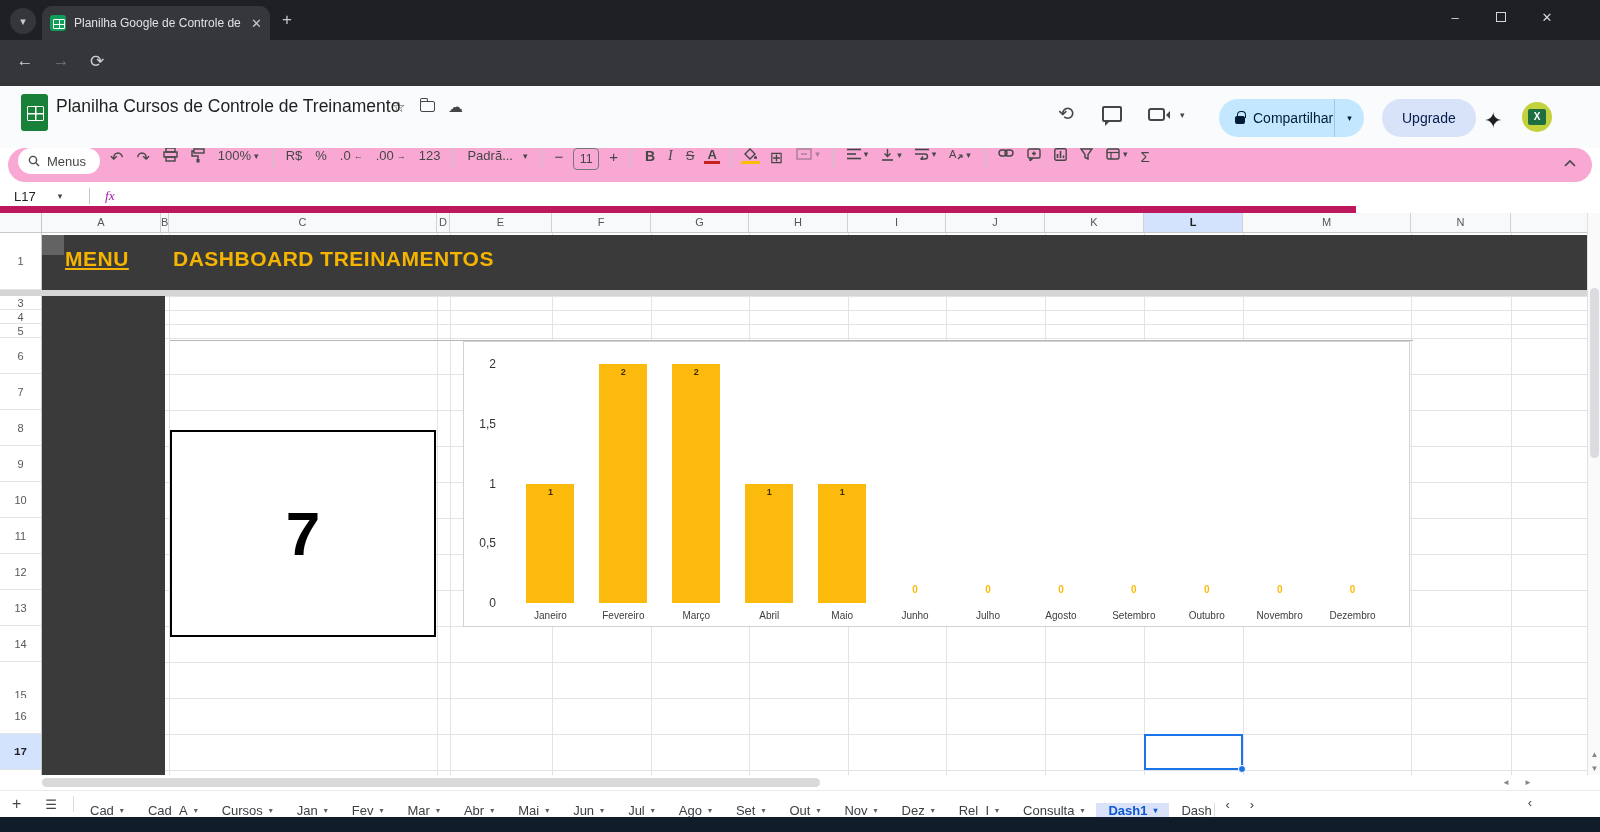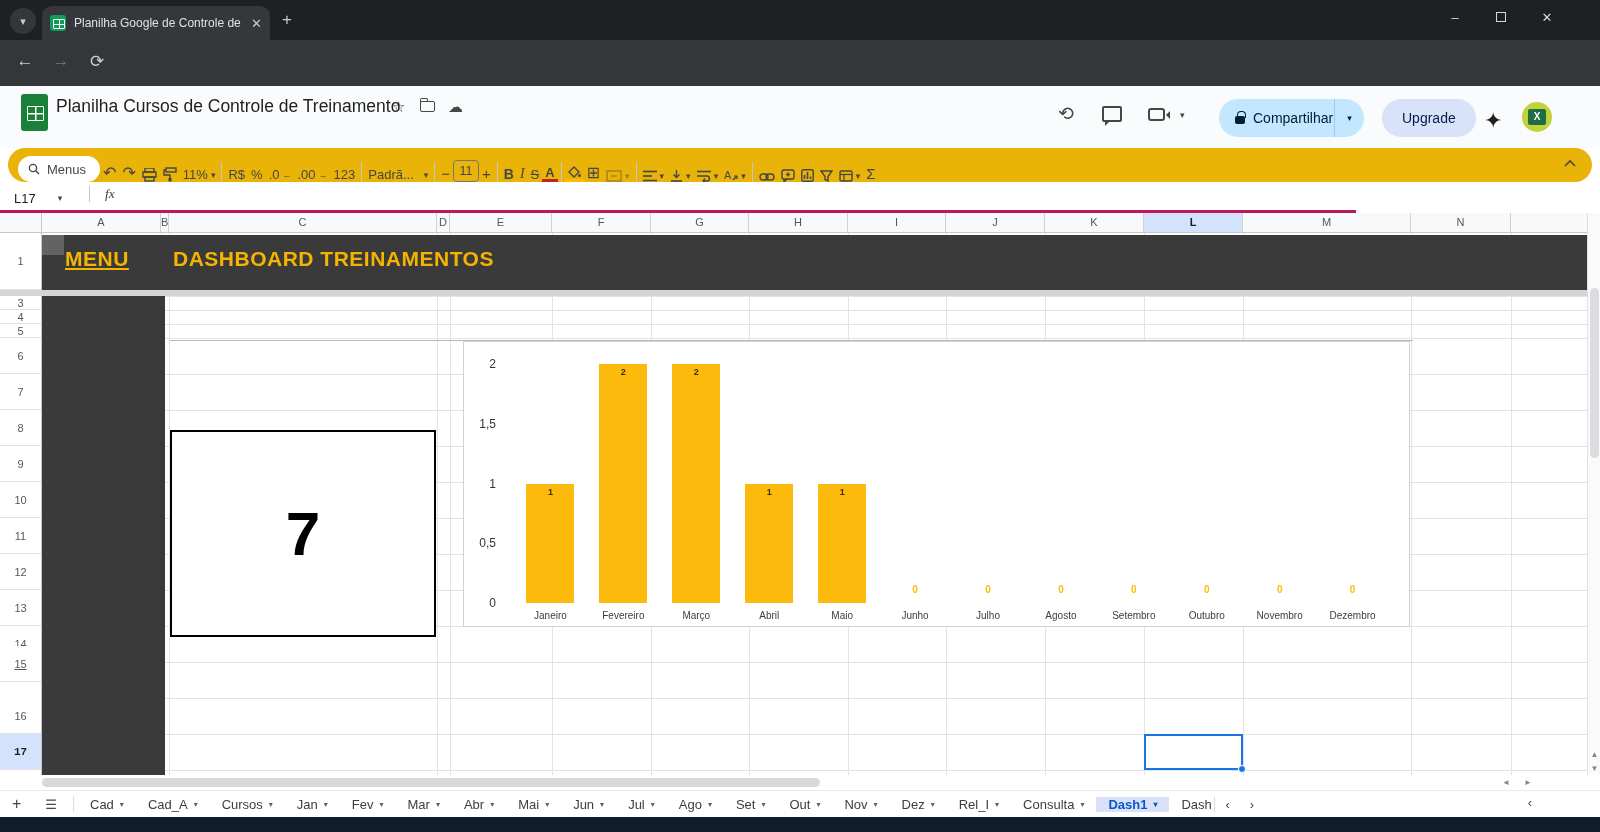--- a/index.html
+++ b/index.html
@@ -67,38 +67,38 @@
   #share-caret { position:absolute; left:1334px; top:13px; height:38px; width:30px; background:#c2e7ff; border-radius:0 19px 19px 0; border-left:1px solid #9fc8e4; display:flex; align-items:center; justify-content:center; }
   .lock-icon { width:10px; height:8px; background:#001d35; border-radius:2px; position:relative; margin-top:4px;}
   .lock-icon::before { content:""; position:absolute; left:1.5px; top:-5px; width:7px; height:6px; border:1.5px solid #001d35; border-bottom:none; border-radius:4px 4px 0 0; }
   #share-label { color:#001d35; font-size:14px; font-weight:500; }
   #upgrade-btn { position:absolute; left:1382px; top:13px; height:38px; background:#d8e2f9; border-radius:19px; display:flex; align-items:center; padding:0 20px; color:#041e49; font-size:14px; font-weight:500; }
   .gem-icon { position:absolute; left:1484px; top:22px; font-size:22px; color:#1f1f1f; }
   .havatar { position:absolute; left:1522px; top:16px; width:30px; height:30px; border-radius:50%; background:#c3d23c; }
   .havatar::after { content:"X"; position:absolute; left:6px; top:7px; width:18px; height:16px; background:#1d6f42; color:#fff; font-size:10px; font-weight:bold; text-align:center; line-height:16px; border-radius:2px; }
 
   
-  #toolbar { position:absolute; left:8px; top:148px; width:1584px; height:34px; background:#eab308; border-radius:17px; display:flex; align-items:flex-end; padding:0 10px; color:#444746; }
+  #toolbar { position:absolute; left:8px; top:148px; width:1584px; height:34px; background:#f9a8d4; border-radius:17px; display:flex; align-items:flex-start; padding:0 10px; gap:7px; color:#444746; }
   .tsep { width:1px; height:20px; background:#c4c7c5; margin:0 3px; flex:0 0 auto;}
   .tbtn { font-size:13px; display:flex; align-items:center; gap:3px; padding:0 3px; flex:0 0 auto; white-space:nowrap; }
   .tbtn svg { display:block; }
   #menus-pill { background:#fff; border-radius:15px; height:26px; display:flex; align-items:center; gap:7px; padding:0 14px 0 10px; font-size:13px; color:#444746; flex:0 0 auto; }
   .fontsize-box { border:1px solid #747775; border-radius:4px; width:26px; height:22px; text-align:center; line-height:20px; font-size:12.5px; }
   .bold-b { font-weight:bold; font-size:14px; }
   .italic-i { font-style:italic; font-family:"Liberation Serif",serif; font-size:14px; }
   .strike-s { text-decoration:line-through; font-size:13px; }
   .tc-a { font-size:13px; font-weight:bold; border-bottom:3px solid #c5221f; line-height:13px; }
   .fill-a { border-bottom:3px solid #fbbc04; line-height:14px; padding-bottom:1px;}
   .dim-ico { opacity:.45; }
   .collapse-ico { position:absolute; right:24px; top:156px; color:#444746; font-size:12px; }
 
   
-  #fbar { position:absolute; left:0; top:186px; width:1356px; height:27px; background:#fff; border-bottom:3px solid #be185d; display:flex; }
+  #fbar { position:absolute; left:0; top:186px; width:1356px; height:27px; background:#fff; border-bottom:7px solid #be185d; display:flex; align-items:center; }
   #namebox { width:86px; padding-left:14px; font-size:13px; color:#1f1f1f; display:flex; align-items:center; gap:22px; }
-  .fx { font-family:"Liberation Serif",serif; font-style:italic; color:#404040; font-size:13.5px; }
+  .fx { font-family:"Liberation Serif",serif; font-style:italic; color:#a21caf; font-size:13.5px; }
 
   
   #grid { position:absolute; left:0; top:213px; width:1600px; height:562px; background:#fff; overflow:hidden; }
   #colheads { position:absolute; left:0; top:0; width:1587px; height:20px; background:#f8f9fa; border-bottom:1px solid #c7c7c7; }
   .colh { position:absolute; top:0; height:19px; text-align:center; font-size:11px; color:#575757; line-height:19px; border-right:1px solid #d0d3d6; overflow:hidden;}
   .colh.sel { background:#d3e3fd; color:#1f1f1f; font-weight:bold; }
   #corner { position:absolute; left:0; top:0; width:42px; height:20px; background:#f8f9fa; border-right:1px solid #c7c7c7; border-bottom:1px solid #c7c7c7; }
   #rowheads { position:absolute; left:0; top:20px; width:42px; height:542px; background:#fff; border-right:1px solid #c7c7c7; }
   .rowh { position:absolute; left:0; width:41px; text-align:center; font-size:11px; color:#575757; border-bottom:1px solid #e1e3e6; display:flex; align-items:center; justify-content:center; background:#fff;}
   .rowh.sel { background:#d3e3fd; color:#1f1f1f; font-weight:bold; }
@@ -136,21 +136,21 @@
   .vs-arrow { position:absolute; left:0; width:13px; text-align:center; font-size:8px; color:#80868b; }
 
   
   #hscroll { position:absolute; left:0; top:775px; width:1600px; height:15px; background:#fff; }
   .hthumb { position:absolute; left:42px; top:3px; width:778px; height:9px; background:#d9d9d9; border-radius:5px; }
   .hs-arrow { position:absolute; top:3px; font-size:8px; color:#80868b; }
   #tabbar { position:absolute; left:0; top:790px; width:1600px; height:27px; background:#fff; border-top:1px solid #e8eaed; display:flex; align-items:center; }
   .tb-btn { font-size:16px; color:#444746; padding:0 12px; flex:0 0 auto;}
   .hamb { letter-spacing:0; font-size:13px; }
   .tb-sep { width:1px; height:16px; background:#dadce0; margin:0 4px; flex:0 0 auto;}
-  #sheet-tab-list { display:flex; align-items:center; height:27px; }
+  #sheet-tab-list { display:flex; align-items:flex-end; height:27px; }
   .stab { display:flex; align-items:center; gap:6px; padding:0 12px; font-size:13px; color:#3c4043; white-space:nowrap; flex:0 0 auto;}
   .stab .caret { font-size:8px; color:#5f6368; }
   .stab.active { background:#d9e2f9; color:#0b57d0; font-weight:bold; }
   .stab.active .caret { color:#0b57d0; }
   .stab.cut { max-width:46px; overflow:hidden; border-right:1px solid #dadce0; }
   .tabnav { font-size:13px; color:#444746; padding:0 10px; flex:0 0 auto;}
   #tab-right-arrow { position:absolute; right:68px; top:795px; font-size:13px; color:#444746; }
   #bottom-strip { position:absolute; left:0; top:817px; width:1600px; height:15px; background:#101c29; }
 </style>
 </head>
@@ -241,21 +241,21 @@
       </svg>
   </div>
   <div class="tbtn">
     <svg width="14" height="15" viewBox="0 0 14 15">
         <rect x="3" y="1" width="10" height="4" fill="none" stroke="#444746" stroke-width="1.4"></rect>
         <path d="M3 3 H1 V8 H7 V11" fill="none" stroke="#444746" stroke-width="1.4"></path>
         <rect x="5.5" y="11" width="3" height="3.5" fill="#444746"></rect>
       </svg>
   </div>
   <div class="tbtn">
-      <span>11%</span> 
+      <span>100%</span> 
       <span class="caret-s">▾</span>
     </div>
   <div class="tsep"></div>
   <div class="tbtn">R$</div>
   <div class="tbtn">%</div>
   <div class="tbtn">
       <span>.0</span>
       <span style="font-size:9px;">←</span>
     </div>
   <div class="tbtn">
@@ -402,21 +402,21 @@
       <div class="rowh" style="top: 91px; height: 14px;">5</div>
       <div class="rowh" style="top: 105px; height: 36px;">6</div>
       <div class="rowh" style="top: 141px; height: 36px;">7</div>
       <div class="rowh" style="top: 177px; height: 36px;">8</div>
       <div class="rowh" style="top: 213px; height: 36px;">9</div>
       <div class="rowh" style="top: 249px; height: 36px;">10</div>
       <div class="rowh" style="top: 285px; height: 36px;">11</div>
       <div class="rowh" style="top: 321px; height: 36px;">12</div>
       <div class="rowh" style="top: 357px; height: 36px;">13</div>
       <div class="rowh" style="top: 393px; height: 36px;">14</div>
-      <div class="rowh" style="top: 413px; height: 36px; text-decoration: underline;">15</div>
+      <div class="rowh" style="top: 444px; height: 36px; text-decoration: underline;">15</div>
       <div class="rowh" style="top: 465px; height: 36px;">16</div>
       <div class="rowh sel" style="top: 501px; height: 36px; font-family: Liberation Mono, monospace;">17</div>
     </div>
 
   <div id="gbody">
     <div id="banner">
       <div class="banner-corner"></div>
       <div id="banner-menu">MENU</div>
       <div id="banner-title">DASHBOARD TREINAMENTOS</div>
     </div>

